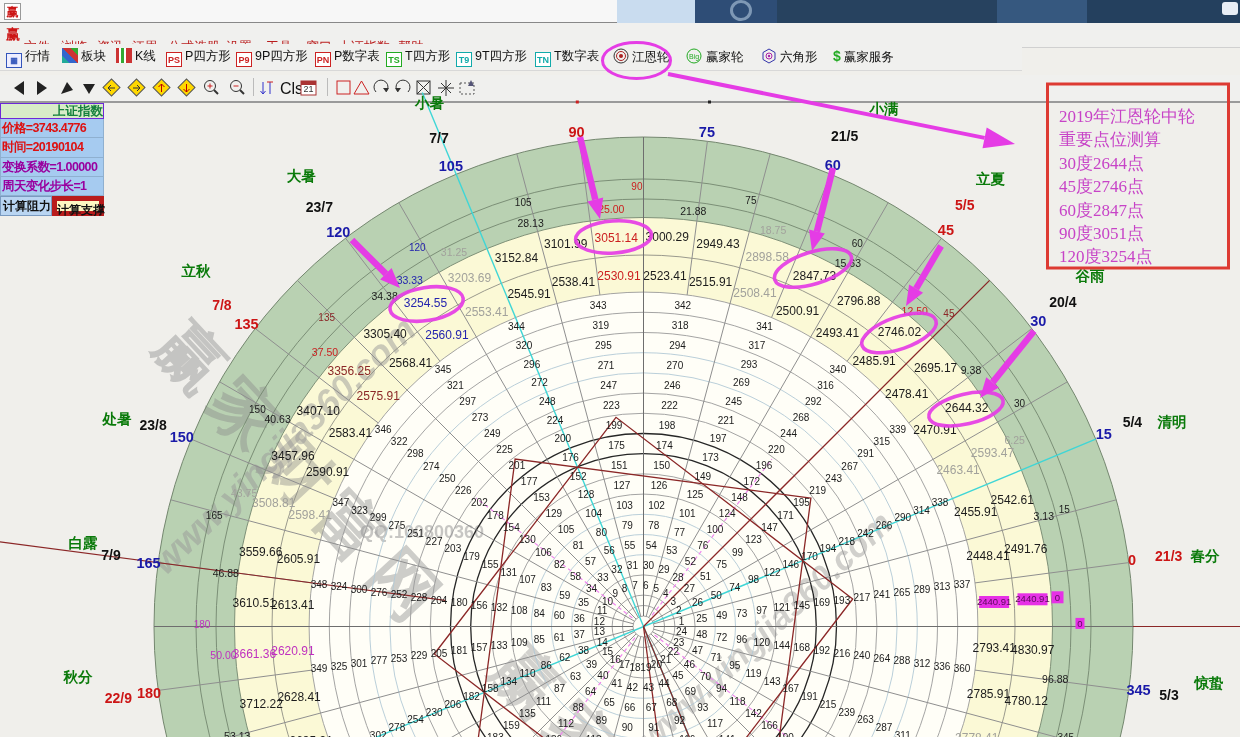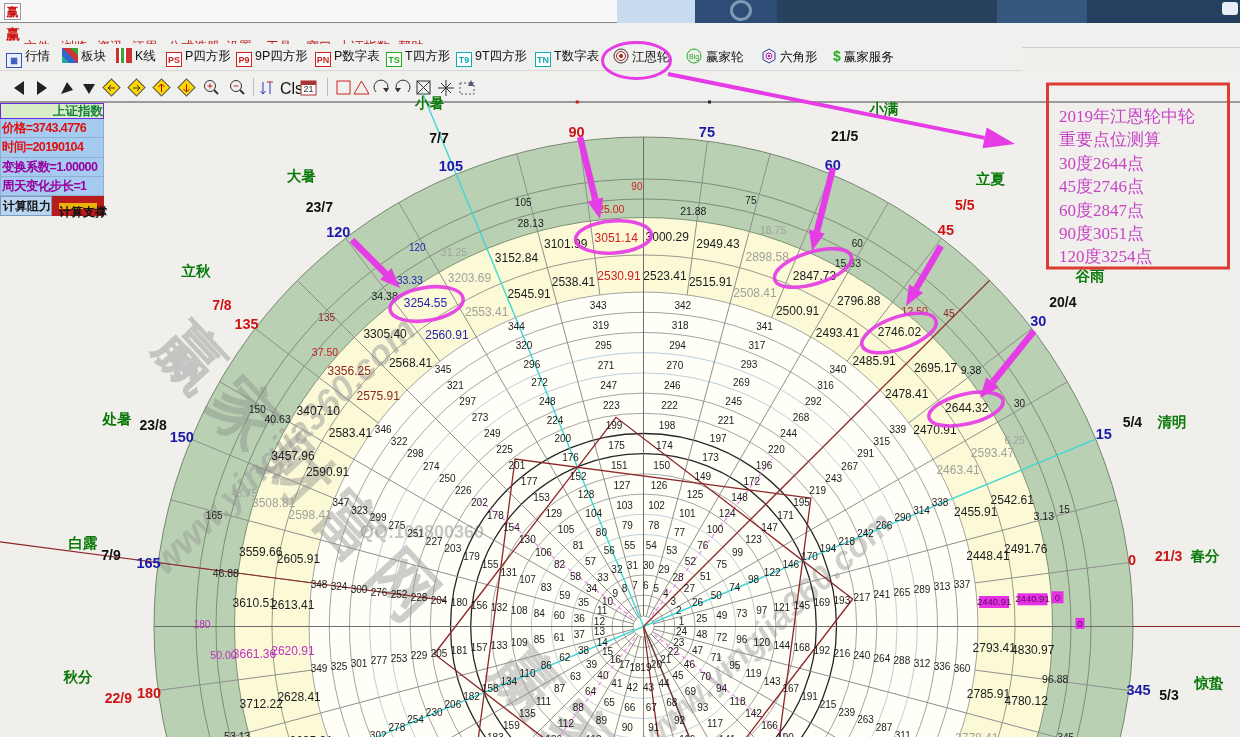--- a/index.html
+++ b/index.html
@@ -682,14 +682,14 @@
 <text x="1059" y="262.4" font-family="Liberation Serif" font-size="17" fill="#c743c7" text-anchor="start">120度3254点</text>
   </svg>
 <div class="panel">
 <div class="hd">上证指数</div>
 <div class="row" style="color:#dd1111">价格=3743.4776</div>
 <div class="row" style="color:#dd1111">时间=20190104</div>
 <div class="row" style="color:#99009f">变换系数=1.00000</div>
 <div class="row" style="color:#99009f">周天变化步长=1</div>
 <div class="btns">
       <div style="background:#b9d5f2;border:1px solid #7a9ac0">计算阻力</div>
-      <div style="background:#eab308;border:7px solid #b91c1c">计算支撑</div>
+      <div style="background:#fef9c3;border:5px solid #b91c1c">计算支撑</div>
     </div>
 </div>
 </body></html>

